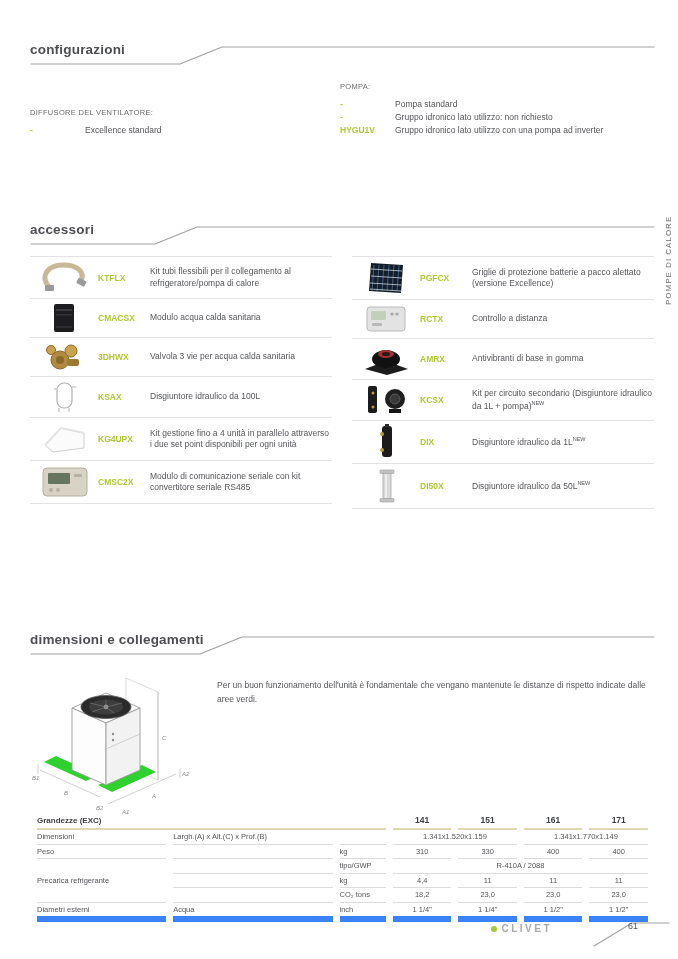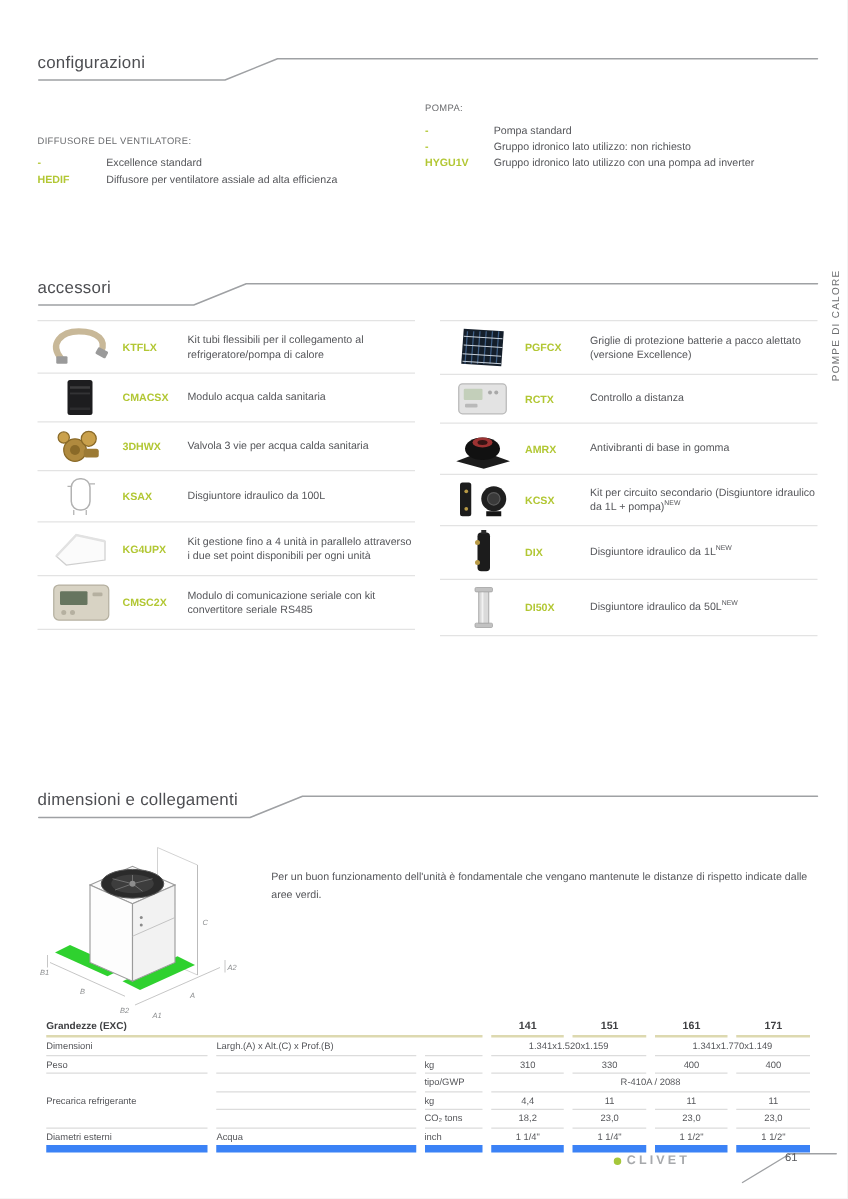--- a/index.html
+++ b/index.html
@@ -7,21 +7,21 @@
   .page {
     position:relative; width:678px; height:959px; margin:0 auto;
     background:#ffffff; overflow:hidden;
     font-family:"Liberation Sans","DejaVu Sans",sans-serif;
     color:#55565a;
   }
   
   .sec { position:absolute; left:30px; width:625px; }
   .sec-head { position:relative; height:26px; }
   .sec-head h2 {
-    position:absolute; left:0; top:0; font-size:13.5px; font-weight:normal;
+    position:absolute; left:0; top:0; font-size:13.5px; font-weight:bold;
     color:#4d4e52; letter-spacing:.2px;
   }
   .sec-head svg { position:absolute; left:0; top:2px; }
   .swoosh-path { fill:none; stroke:#9fa1a4; stroke-width:1.2; stroke-linejoin:round; stroke-linecap:round; }
   
   .conf-cols { display:flex; margin-top:14px; }
   .conf-col-left { width:310px;margin-top:26px; }
   .conf-col-right { width:315px; }
   .conf-heading { font-size:7.5px; color:#6a6b6e; letter-spacing:.3px; margin-bottom:7px; }
   .conf-item { display:flex; font-size:8.5px; line-height:1.5; }
@@ -46,21 +46,21 @@
   .acc-desc sup { font-size:5.5px; }
   
   .side-label {
     position:absolute; right:5px; top:185px; height:150px;
     writing-mode:vertical-rl; transform:rotate(180deg);
     font-size:8px; color:#6d6e70; letter-spacing:1px; text-align:center;
   }
   
   .dim-body { display:flex; margin-top:6px; }
   .dim-fig { width:175px; flex:none; }
-  .dim-note { width:440px; margin-left:12px; margin-top:30px; font-size:8.5px; line-height:1.7; color:#55565a; }
+  .dim-note { width:440px; margin-left:12px; margin-top:14px; font-size:8.5px; line-height:1.7; color:#55565a; }
   
   .tbl { position:absolute; left:30px; top:813px; width:625px; }
   table { width:100%; border-collapse:separate; border-spacing:7px 0; table-layout:fixed; }
   td { border-bottom:1px solid #dcdcdc; padding:2px 0 2.5px 0; font-size:7.5px; vertical-align:bottom; color:#55565a; }
   td.lbl { text-align:left; }
   td.unit { text-align:left; }
   td.val { text-align:center; }
   tr.gr td { border-bottom:2px solid #ddd9b0; font-weight:bold; font-size:8px; color:#3f4043; padding-bottom:3px; }
   tr.gr td.val { font-size:8.5px; }
   tr.last td { border-bottom:6px solid #3b82f6; }
@@ -85,24 +85,20 @@
         <path class="swoosh-path" d="M1,20 H150 L192,3 H624"></path>
       </svg>
       <h2>configurazioni</h2>
     </div>
     <div class="conf-cols">
       <div class="conf-col-left">
         <div class="conf-heading">DIFFUSORE DEL VENTILATORE:</div>
         <div class="conf-item">
           <span class="conf-code">-</span>
           <span class="conf-desc">Excellence standard</span>
-        </div>
-        <div class="conf-item">
-          <span class="conf-code">HEDIF</span>
-          <span class="conf-desc">Diffusore per ventilatore assiale ad alta efficienza</span>
         </div>
       </div>
       <div class="conf-col-right">
         <div class="conf-heading">POMPA:</div>
         <div class="conf-item">
           <span class="conf-code">-</span>
           <span class="conf-desc">Pompa standard</span>
         </div>
         <div class="conf-item">
           <span class="conf-code">-</span>

